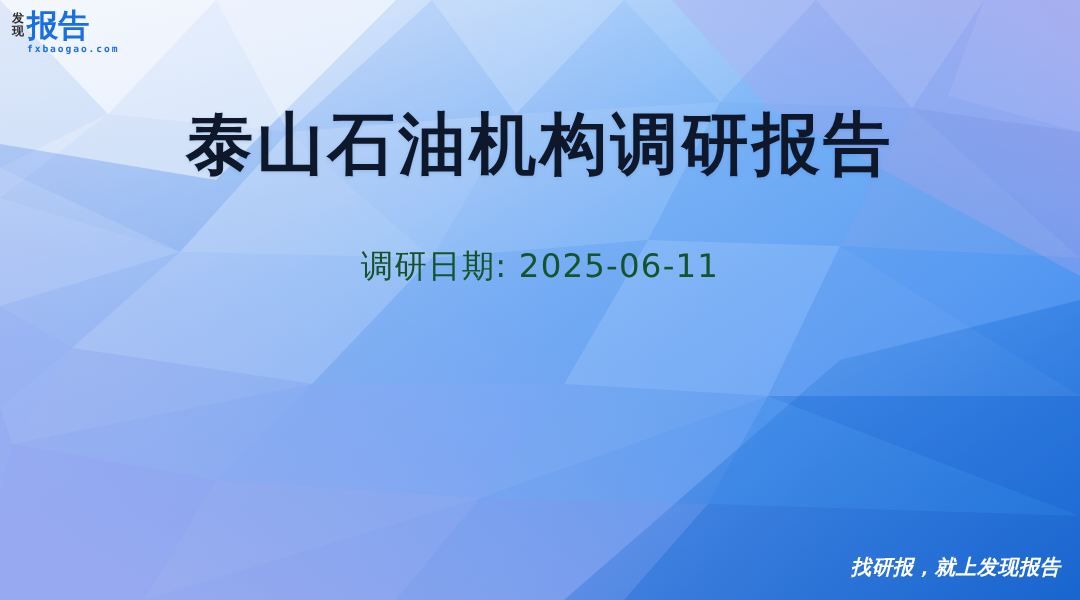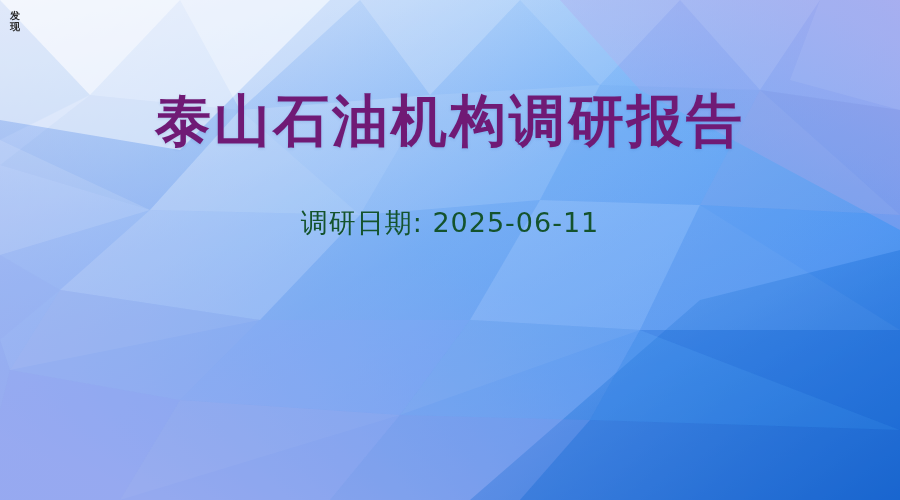--- a/index.html
+++ b/index.html
@@ -83,21 +83,21 @@
     justify-content: flex-start;
     z-index: 4;
     pointer-events: none;
   }
   .main-title {
     margin-top: 88px;
     font-family: "DejaVu Sans", "Liberation Sans", sans-serif;
     font-size: 56px;
     line-height: 66px;
     font-weight: 700;
-    color: #701a75;
+    color: #0f172a;
     letter-spacing: 3px;
     text-align: center;
     text-shadow: 0 1px 3px rgba(30, 90, 170, 0.18);
     white-space: nowrap;
   }
   .subtitle {
     margin-top: 52px;
     font-family: "DejaVu Sans", "Liberation Sans", sans-serif;
     font-size: 27px;
     line-height: 34px;
@@ -201,21 +201,26 @@
       <polygon points="640,330 900,430 590,420" fill="#3f93f0" opacity="0.18"></polygon>
       <polygon points="900,330 900,430 640,330" fill="#1b6ad4" opacity="0.22"></polygon>
     </g>
   </svg>
 
   <div class="logo">
     <div class="logo-mark">
       <span>发</span>
       <span>现</span>
     </div>
+    <div class="logo-right">
+      <div class="logo-word">报告</div>
+      <div class="logo-domain">fxbaogao.com</div>
+    </div>
   </div>
 
   <div class="center-block">
     <div class="main-title">泰山石油机构调研报告</div>
     <div class="subtitle">调研日期: 2025-06-11</div>
   </div>
 
+  <div class="slogan">找研报，就上发现报告</div>
 
 </div>
 
 </body></html>

